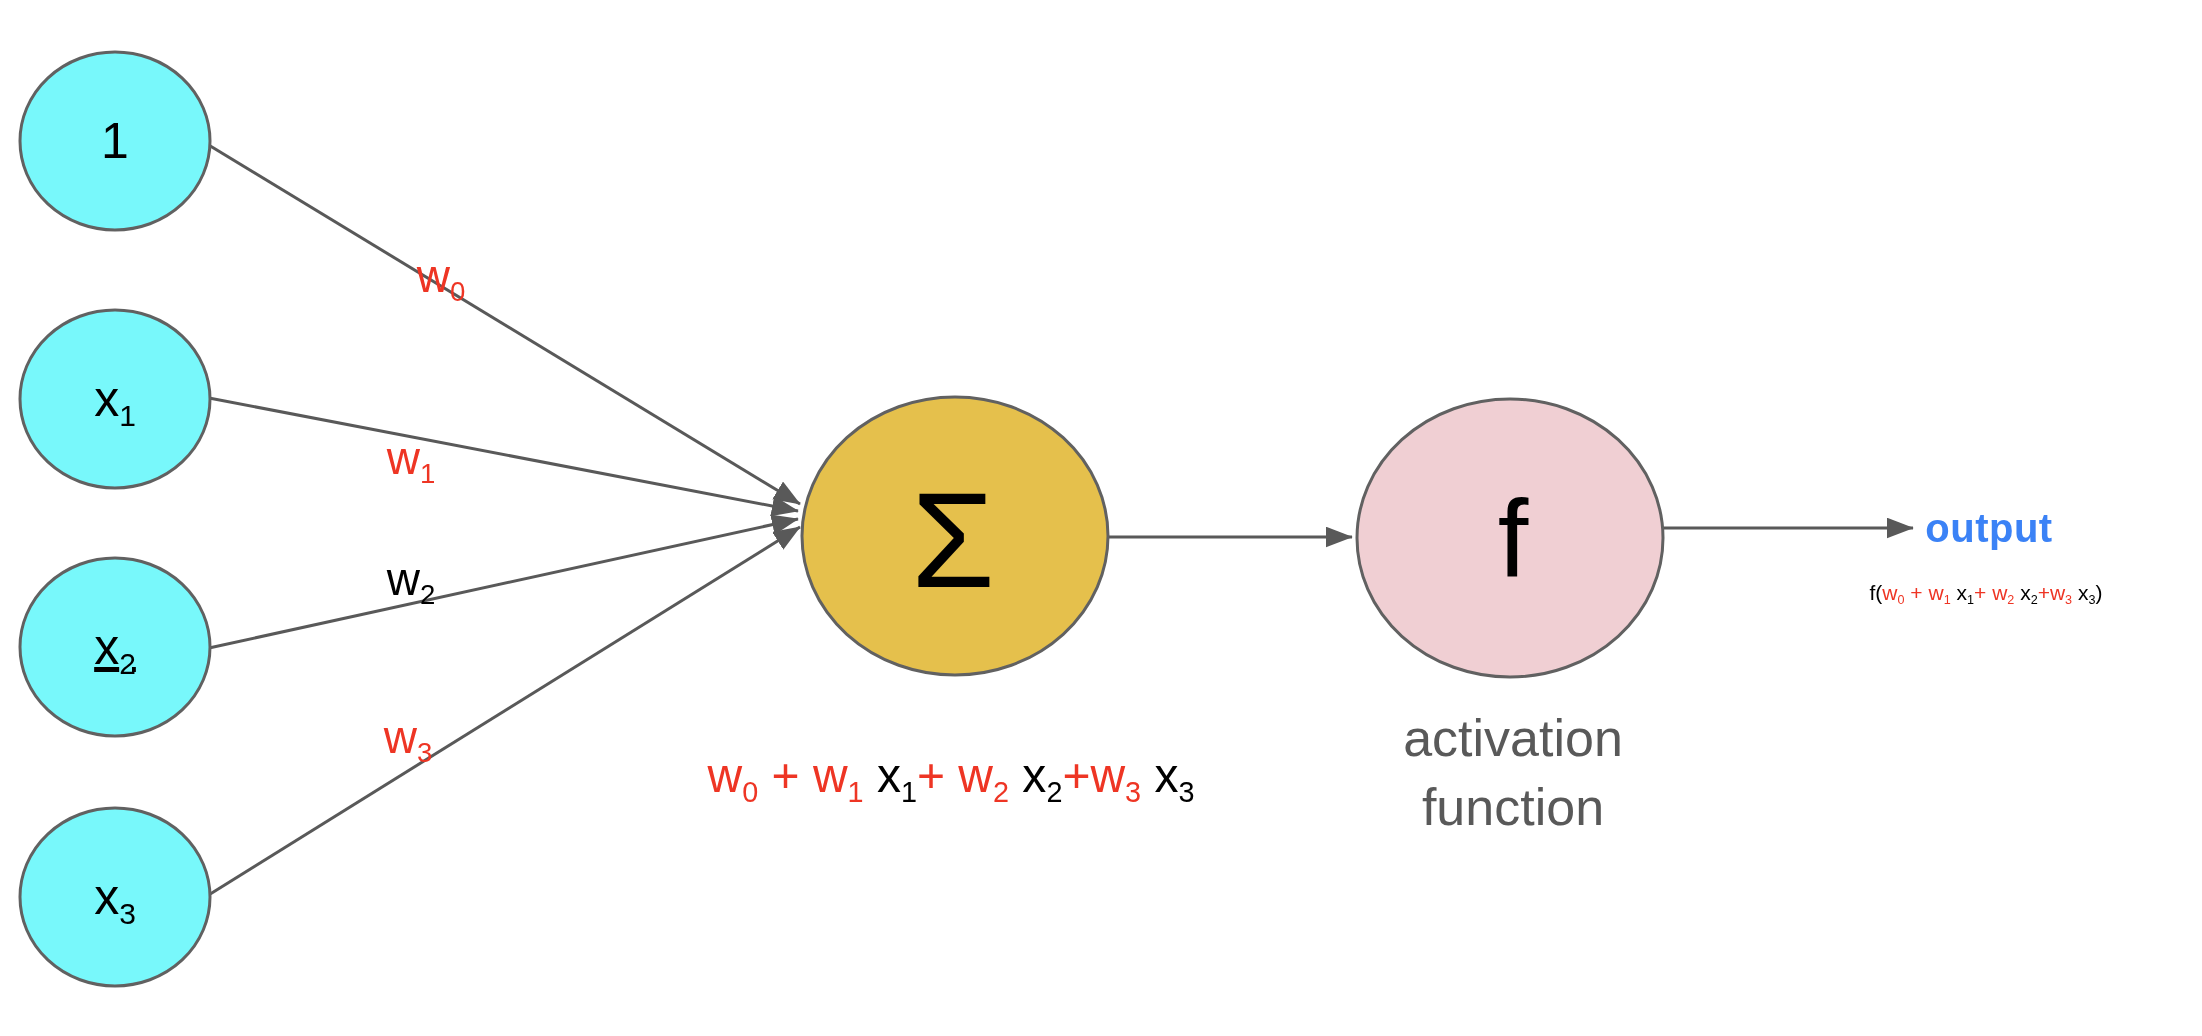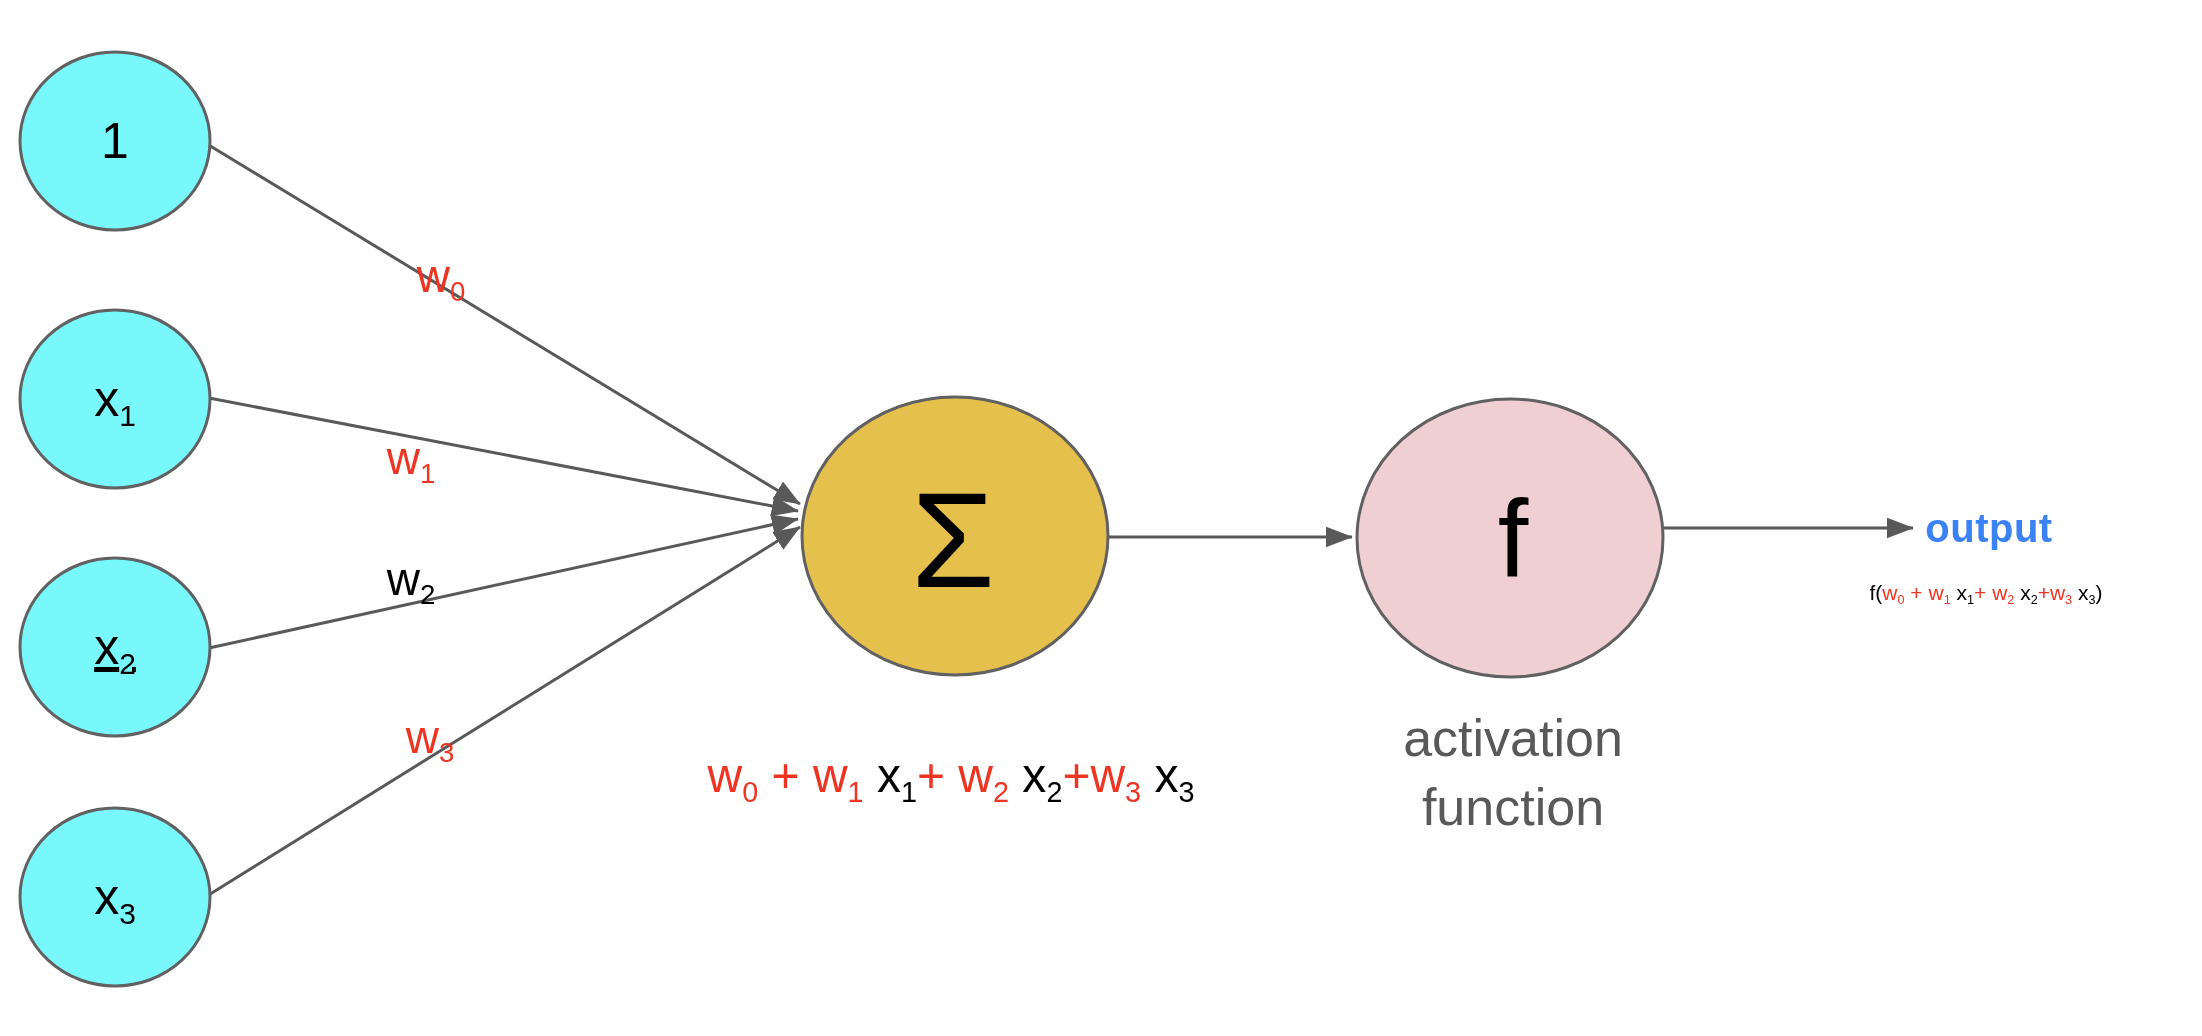--- a/index.html
+++ b/index.html
@@ -57,21 +57,21 @@
   <div class="lbl node-label" style="left:115px;top:647px;text-decoration:underline;"><span style="color: rgb(0, 0, 0);">x<sub>2</sub></span></div>
   <div class="lbl node-label" style="left:115px;top:897px;"><span style="color: rgb(0, 0, 0);">x<sub>3</sub></span></div>
 
   <div class="lbl sigma-symbol" style="left:953px;top:540px;"><span style="color: rgb(0, 0, 0);">Σ</span></div>
 
   <div class="lbl f-symbol" style="left:1513px;top:538px;"><span style="color: rgb(0, 0, 0);">f</span></div>
 
   <div class="lbl weight-label" style="left:441px;top:276px;"><span style="color: rgb(238, 53, 36);">w<sub>0</sub></span></div>
   <div class="lbl weight-label" style="left:411px;top:414px;margin-top:44px;"><span style="color: rgb(238, 53, 36);">w<sub>1</sub></span></div>
   <div class="lbl weight-label" style="left:411px;top:579px;"><span style="color: #000000;">w<sub>2</sub></span></div>
-  <div class="lbl weight-label" style="left:430px;top:737px;"><span style="color: rgb(238, 53, 36);">w<sub>3</sub></span></div>
+  <div class="lbl weight-label" style="left:408px;top:737px;"><span style="color: rgb(238, 53, 36);">w<sub>3</sub></span></div>
 
   <div class="lbl sum-formula" style="left:951px;top:776px;"><span style="color: rgb(238, 53, 36);">w<sub>0</sub></span><span style="color: rgb(238, 53, 36);"> + </span><span style="color: rgb(238, 53, 36);">w<sub>1</sub></span><span style="color: rgb(0, 0, 0);"> x<sub>1</sub></span><span style="color: rgb(238, 53, 36);">+ </span><span style="color: rgb(238, 53, 36);">w<sub>2</sub></span><span style="color: rgb(0, 0, 0);"> x<sub>2</sub></span><span style="color: rgb(238, 53, 36);">+</span><span style="color: rgb(238, 53, 36);">w<sub>3</sub></span><span style="color: rgb(0, 0, 0);"> x<sub>3</sub></span></div>
 
   <div class="lbl caption" style="left:1513px;top:773px;">
     <div>activation</div>
     <div>function</div>
   </div>
 
   <div class="lbl output-label" style="left:1989px;top:528px;">output</div>
 

